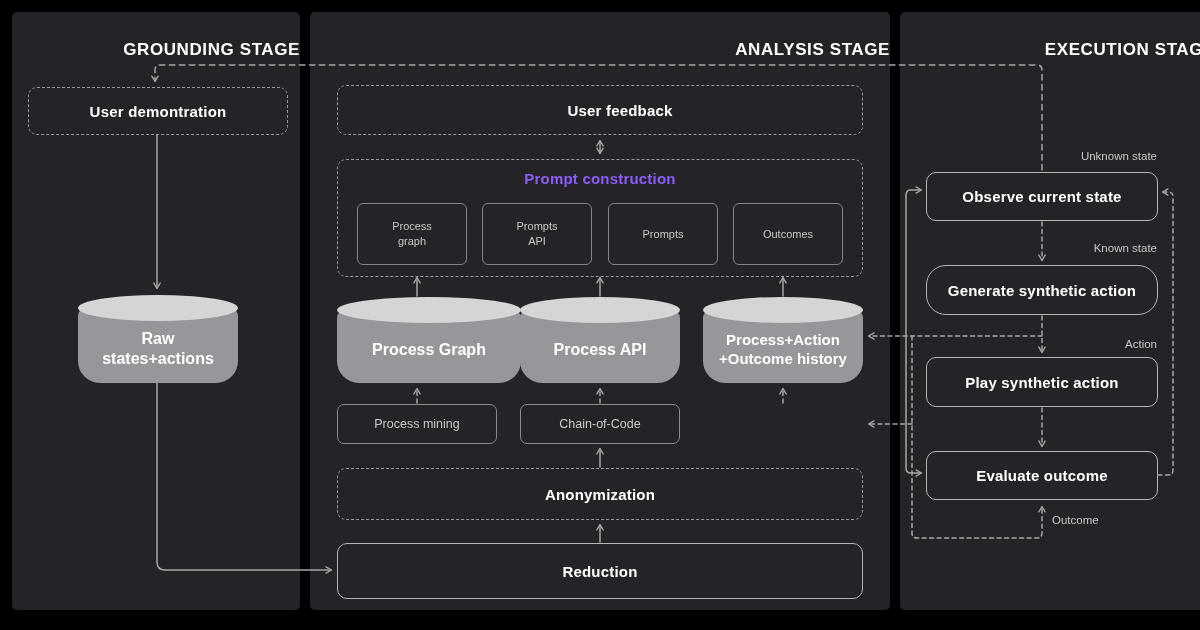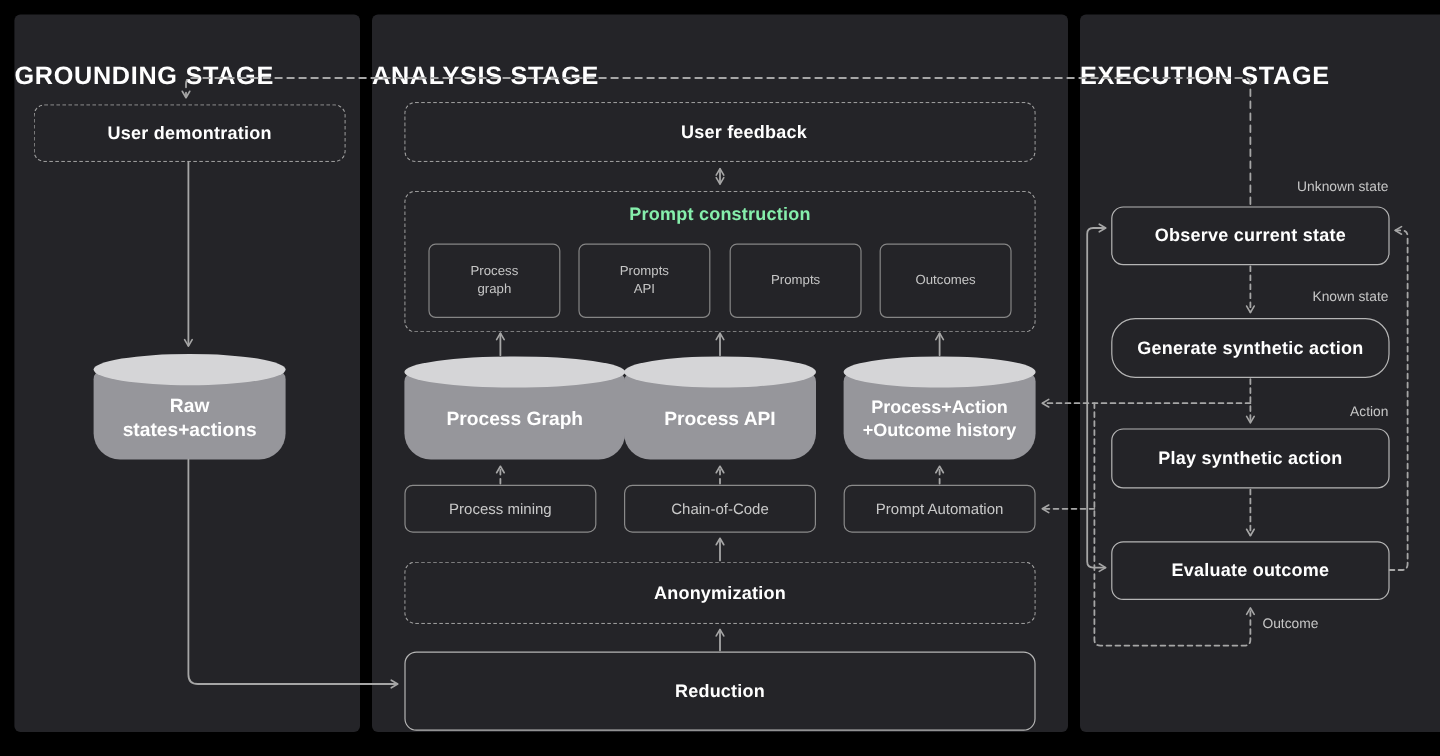--- a/index.html
+++ b/index.html
@@ -2,22 +2,22 @@
 <html><head>
 <meta charset="utf-8">
 <style>
   html,body{margin:0;padding:0;background:#000;}
   .canvas{
     position:relative;width:1200px;height:630px;background:#000;overflow:hidden;
     font-family:"Liberation Sans","DejaVu Sans",sans-serif;
   }
   .panel{position:absolute;top:12px;height:598px;background:#242428;border-radius:5px;}
   .panel-title{
-    position:absolute;top:40px;left:0;width:100%;text-align:left;margin:0;
-    color:#fff;font-size:21px;font-weight:bold;letter-spacing:.6px;
+    position:absolute;top:28px;left:0;width:100%;text-align:right;margin:0;
+    color:#fff;font-size:17px;font-weight:bold;letter-spacing:.6px;
   }
   .bigbox{
     position:absolute;display:flex;flex-direction:column;align-items:center;justify-content:center;
     color:#fff;font-size:15px;font-weight:bold;letter-spacing:.2px;text-align:center;
     border-radius:10px;box-sizing:border-box;
   }
   .dashedbox{border:1.5px dashed #9a9a9a;border-radius:9px;}
   .solidbox{border:1.5px solid #b5b5b5;}
   .smallbox{
     position:absolute;display:flex;flex-direction:column;align-items:center;justify-content:center;
@@ -25,21 +25,21 @@
     border:1px solid #858585;border-radius:6px;box-sizing:border-box;
   }
   .methodbox{
     position:absolute;display:flex;align-items:center;justify-content:center;
     color:#c9c9c9;font-size:12.5px;text-align:center;
     border:1px solid #8a8a8a;border-radius:7px;box-sizing:border-box;
   }
   .pc-container{position:absolute;box-sizing:border-box;}
   .pc-title{
     position:absolute;top:10px;left:0;width:100%;text-align:center;
-    color:#86efac;font-size:15px;font-weight:bold;letter-spacing:.2px;
+    color:#8b5cf6;font-size:15px;font-weight:bold;letter-spacing:.2px;
   }
   .cylinder{position:absolute;}
   .cyl-body{position:absolute;left:0;right:0;top:13px;bottom:0;background:#96969b;border-radius:8px 8px 22px 22px;}
   .cyl-cap{position:absolute;left:0;right:0;top:0;height:26px;background:#d5d5d7;border-radius:50%;}
   .cyl-label{
     position:absolute;left:0;right:0;top:13px;bottom:0;
     display:flex;flex-direction:column;align-items:center;justify-content:center;
     color:#fff;font-size:16px;font-weight:bold;line-height:1.25;text-align:center;padding-top:6px;
   }
   .statelabel{position:absolute;color:#c6c6c6;font-size:11.5px;}
@@ -125,28 +125,25 @@
       <span>+Outcome history</span>
     </div>
   </div>
 
   <div class="methodbox" style="left:337px;top:404px;width:160px;height:40px;">
     <span>Process mining</span>
   </div>
   <div class="methodbox" style="left:520px;top:404px;width:160px;height:40px;">
     <span>Chain-of-Code</span>
   </div>
-  <div class="methodbox" style="left:703px;top:404px;width:160px;height:40px;">
-    <span>Prompt Automation</span>
-  </div>
 
   <div class="bigbox dashedbox" style="left:337px;top:468px;width:526px;height:52px;">
     <span>Anonymization</span>
   </div>
-  <div class="bigbox solidbox" style="left:337px;top:543px;width:526px;height:66px;">
+  <div class="bigbox solidbox" style="left:337px;top:543px;width:526px;height:56px;">
     <span>Reduction</span>
   </div>
 
   <div class="bigbox solidbox" style="left:926px;top:172px;width:232px;height:49px;">
     <span>Observe current state</span>
   </div>
   <div class="bigbox solidbox" style="left:926px;top:265px;width:232px;height:50px;border-radius:20px;">
     <span>Generate synthetic action</span>
   </div>
   <div class="bigbox solidbox" style="left:926px;top:357px;width:232px;height:50px;">

